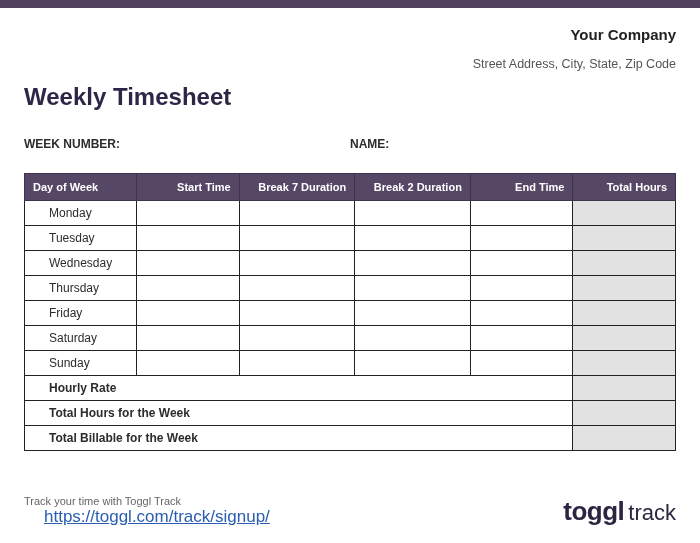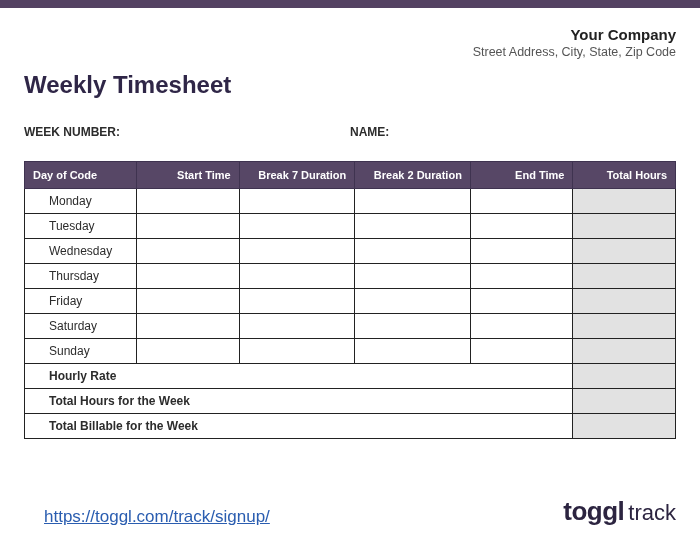--- a/index.html
+++ b/index.html
@@ -1,21 +1,21 @@
 <!DOCTYPE html>
 <html><head>
 <meta charset="utf-8">
 <style>
   * { box-sizing: border-box; margin: 0; padding: 0; }
   html, body { width: 700px; height: 543px; font-family: Arial, Helvetica, sans-serif; color: #2c2c2c; }
   .topbar { height: 8px; background: #544262; }
   .page { padding: 18px 24px 10px 24px; }
   .company-block { text-align: right; margin-bottom: 12px; }
   .company-name { font-weight: 700; font-size: 15px; color: #222; }
-  .company-addr { font-size: 12.5px; color: #555; margin-top: 2px; }
+  .company-addr { font-size: 12.5px; color: #555; margin-top: 14px; }
   .title { font-size: 24px; font-weight: 800; color: #2f2647; margin-bottom: 26px; }
   .meta-row { display: flex; margin-bottom: 22px; font-size: 12px; font-weight: 700; }
   .meta-left { width: 50%; }
   .meta-right { width: 50%; }
   table { width: 100%; border-collapse: collapse; }
   th { background: #574766; color: #fff; font-size: 11px; font-weight: 700; padding: 7px 8px; border: 1px solid #3f3350; }
   th.left { text-align: left; }
   th.right { text-align: right; }
   td { border: 1px solid #222; font-size: 12px; padding: 5px 24px; height: 23px; background: #fff; }
   td.day { text-align: left; }
@@ -48,21 +48,21 @@
     </div>
     <div class="meta-right">
       <span>NAME:</span>
       <span></span>
     </div>
   </div>
 
   <table>
     <thead>
       <tr>
-        <th class="left" style="width:16%">Day of Code</th>
+        <th class="left" style="width:16%">Day of Week</th>
         <th class="right" style="width:16%">Start Time</th>
         <th class="right" style="width:18%">Break 7 Duration</th>
         <th class="right" style="width:18%">Break 2 Duration</th>
         <th class="right" style="width:16%">End Time</th>
         <th class="right" style="width:16%">Total Hours</th>
       </tr>
     </thead>
     <tbody id="tbody">
         <tr>
           <td class="day">Monday</td>
@@ -133,19 +133,20 @@
       <tr>
         <td class="summary-label" colspan="5">Total Billable for the Week</td>
         <td class="totalcol"></td>
       </tr>
     </tbody>
   </table>
 </div>
 
 <div class="footer">
   <div class="footer-left">
+    <div>Track your time with Toggl Track</div>
     <a href="#" class="footer-link">https://toggl.com/track/signup/</a>
   </div>
   <div class="logo">
     <span class="logo-bold">toggl</span>
     <span class="logo-light">track</span>
   </div>
 </div>
 
 </body></html>

